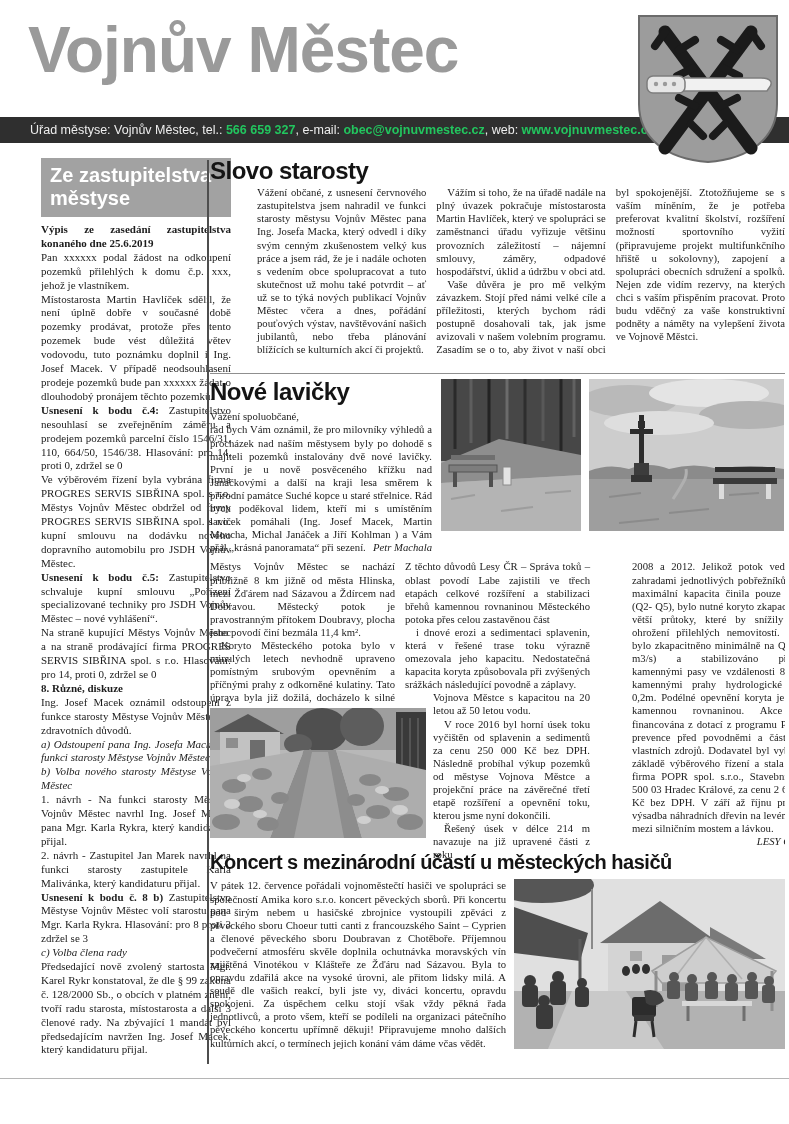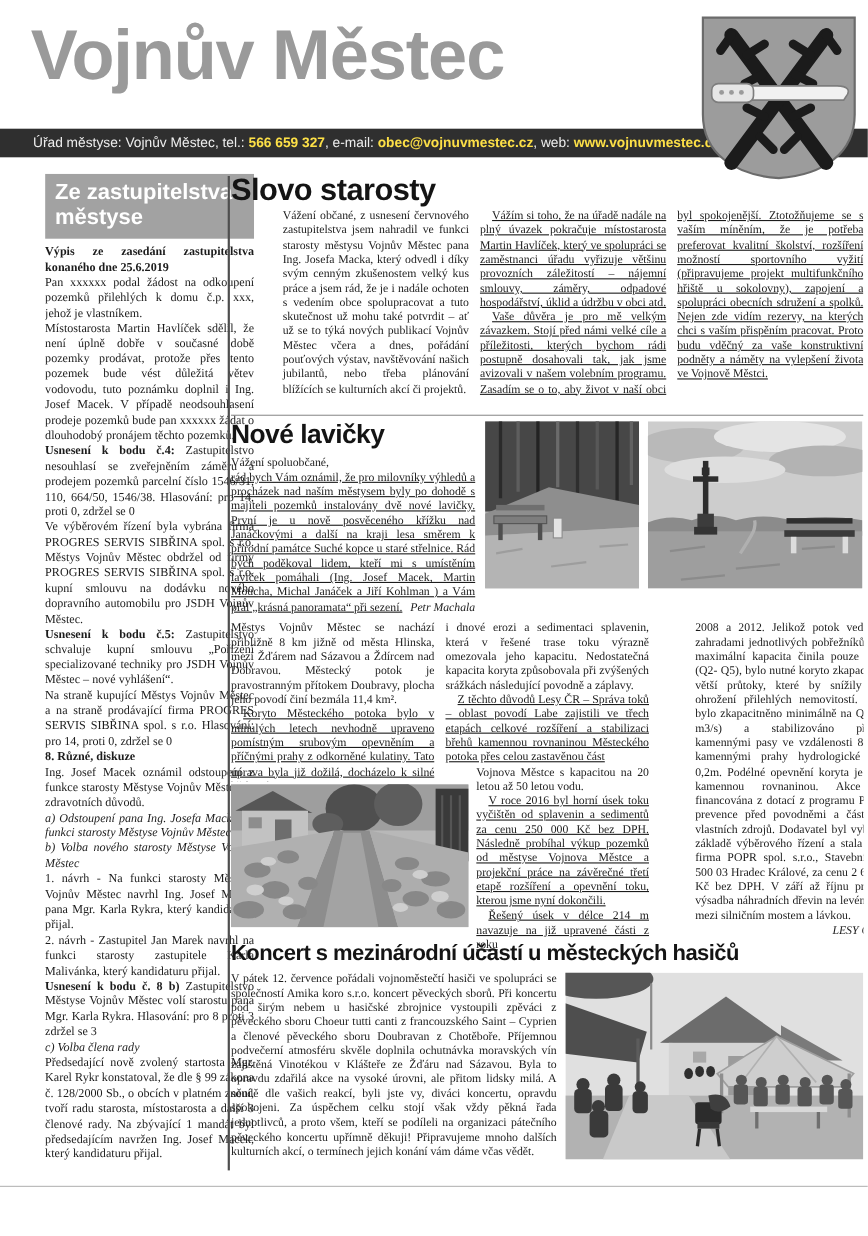--- a/index.html
+++ b/index.html
@@ -21,43 +21,43 @@
     position:absolute;left:28px;top:18px;
     font-family:"Liberation Sans",sans-serif;font-weight:bold;
     font-size:64px;line-height:1.0;letter-spacing:-1px;color:var(--masthead-gray);
   }
   .contact-bar{
     position:absolute;left:0;top:117px;width:789px;height:26px;
     background:var(--bar-bg);color:#eee;
     font-family:"Liberation Sans",sans-serif;font-size:12.5px;line-height:26px;
     padding-left:30px;white-space:nowrap;
   }
-  .contact-bar .b{font-weight:bold;color:#fde047;}
+  .contact-bar .b{font-weight:bold;color:#22c55e;}
   .crest{position:absolute;left:633px;top:12px;width:150px;height:152px;}
   
   .sidebar{position:absolute;left:28px;top:158px;width:190px;height:908px;overflow:hidden;margin-left:13px;}
   .sidebar-header{
     background:var(--sidebar-header-bg);color:#fff;
     font-family:"Liberation Sans",sans-serif;font-weight:bold;
     font-size:20px;line-height:1.15;padding:6px 9px 7px;margin-bottom:6px;
   }
   .sidebar-text{font-size:11px;line-height:13.9px;text-align:justify;}
   .sidebar-text p{margin:0;}
   .vrule{position:absolute;left:207px;top:160px;width:2px;height:904px;background:#4e4e4e;}
   
   .main{position:absolute;left:210px;top:158px;width:575px;height:922px;overflow:hidden;}
   h2.art{
     font-family:"Liberation Sans",sans-serif;font-weight:bold;color:var(--heading-color);
-    font-size:28px;line-height:1.05;margin:0 0 3px 0;letter-spacing:-0.5px;
+    font-size:24px;line-height:1.05;margin:0 0 3px 0;letter-spacing:-0.5px;
   }
   h2.art.md{font-size:24px;margin-bottom:6px;}
   h2.art.sm{font-size:20px;margin-bottom:6px;}
   .bodytext{font-size:10.7px;line-height:13.1px;text-align:justify;}
   .bodytext p{margin:0;}
-  .bodytext p + p{text-indent:11px;text-decoration:underline;}
+  .bodytext p + p{text-indent:11px;}
   .cols3{columns:3;column-gap:10px;column-fill:auto;height:182px;overflow:hidden;padding-left:47px;}
   .divider{border:none;border-top:1.5px solid var(--divider-color);margin:5px 0 5px 0;}
   .sig{display:block;text-align:right;font-style:italic;text-indent:0 !important;}
   .sig.pull-up{margin-top:-13.1px;}
   
   .lavicky{display:flex;margin-bottom:6px;min-height:155px;}
   .lavicky .txt{width:222px;}
   .lavicky .bodytext p{text-indent:0;}
   .photo{flex:0 0 auto;display:block;}
   .ph1{margin-left:9px;}
@@ -229,22 +229,22 @@
     </section>
 
     <section>
       <div class="potok-body">
         <div class="potok-col pc1 bodytext">
             <p><span>Městys Vojnův Městec se nachází přibližně 8 km jižně od města Hlinska, mezi Žďárem nad Sázavou a Ždírcem nad Dobravou. Městecký potok je pravostranným přítokem Doubravy, plocha jeho povodí činí bezmála 11,4 km².</span></p>
             <p><span>Koryto Městeckého potoka bylo v minulých letech nevhodně upraveno pomístným srubovým opevněním a příčnými prahy z odkorněné kulatiny. Tato úprava byla již dožilá, docházelo k silné břehové</span></p>
           </div>
         <div class="potok-col pc2 bodytext">
           <div>
+              <p><span>Z těchto důvodů Lesy ČR – Správa toků – oblast povodí Labe zajistili ve třech etapách celkové rozšíření a stabilizaci břehů kamennou rovnaninou Městeckého potoka přes celou zastavěnou část</span></p>
               <p><span>i dnové erozi a sedimentaci splavenin, která v řešené trase toku výrazně omezovala jeho kapacitu. Nedostatečná kapacita koryta způsobovala při zvýšených srážkách následující povodně a záplavy.</span></p>
-              <p><span>Z těchto důvodů Lesy ČR – Správa toků – oblast povodí Labe zajistili ve třech etapách celkové rozšíření a stabilizaci břehů kamennou rovnaninou Městeckého potoka přes celou zastavěnou část</span></p>
             </div>
           <div class="wrap-indent">
               <p><span>Vojnova Městce s kapacitou na 20 letou až 50 letou vodu.</span></p>
               <p><span>V roce 2016 byl horní úsek toku vyčištěn od splavenin a sedimentů za cenu 250 000 Kč bez DPH. Následně probíhal výkup pozemků od městyse Vojnova Městce a projekční práce na závěrečné třetí etapě rozšíření a opevnění toku, kterou jsme nyní dokončili.</span></p>
               <p><span>Řešený úsek v délce 214 m navazuje na již upravené části z roku</span></p>
             </div>
         </div>
         <div class="potok-col pc3 bodytext">
           <div>
               <p><span>2008 a 2012. Jelikož potok vede mezi zahradami jednotlivých pobřežníků a jeho maximální kapacita činila pouze 3 m³/s (Q2- Q5), bylo nutné koryto zkapacitnit na větší průtoky, které by snížily riziko ohrožení přilehlých nemovitostí. Koryto bylo zkapacitněno minimálně na Q20 (8,2 m3/s) a stabilizováno příčnými kamennými pasy ve vzdálenosti 8-10m a kamennými prahy hydrologické výšky 0,2m. Podélné opevnění koryta je řešeno kamennou rovnaninou. Akce byla financována z dotací z programu Podpory prevence před povodněmi a částečně z vlastních zdrojů. Dodavatel byl vybrán na základě výběrového řízení a stala se jím firma POPR spol. s.r.o., Stavební 1148, 500 03 Hradec Králové, za cenu 2 684 000 Kč bez DPH. V září až říjnu proběhne výsadba náhradních dřevin na levém břehu mezi silničním mostem a lávkou.</span></p>

